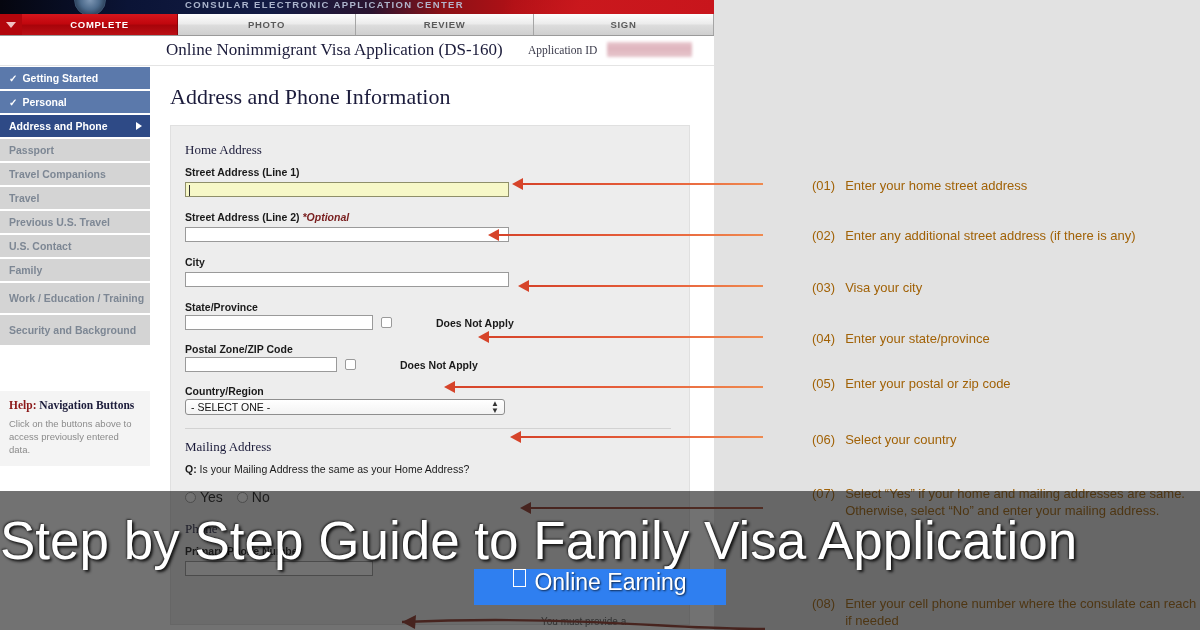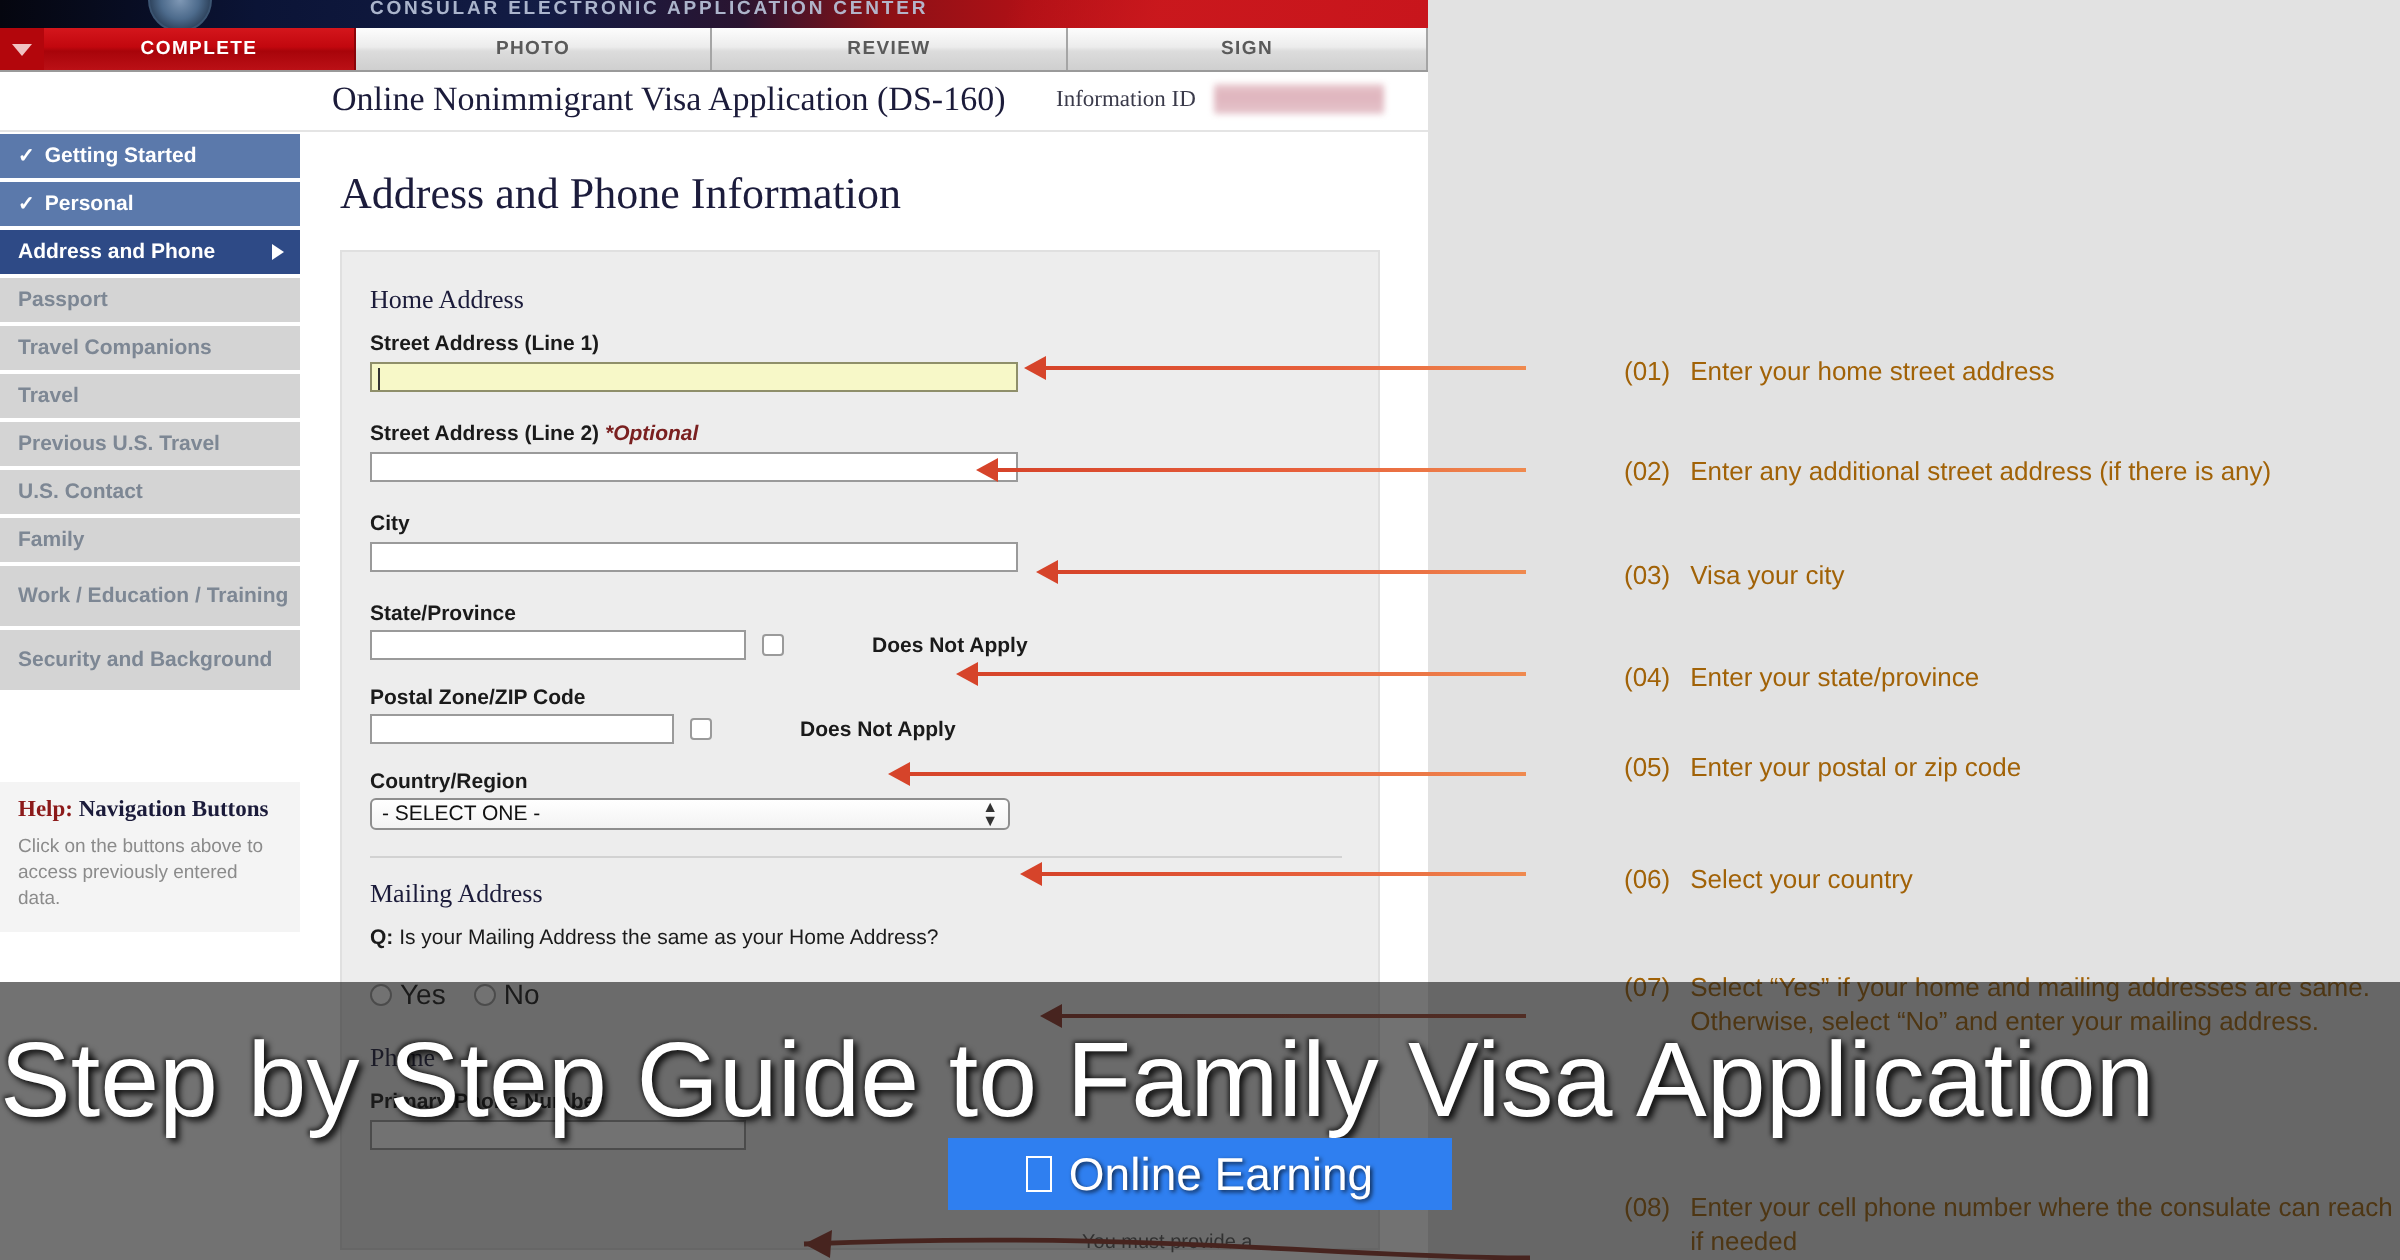--- a/index.html
+++ b/index.html
@@ -270,21 +270,21 @@
     position: absolute; left: 0; top: 510px; width: 980px;
     text-align: right;
     font-size: 53px; color: #ffffff;
     text-shadow: 2px 2px 3px rgba(0,0,0,.85), -1px -1px 2px rgba(0,0,0,.6);
     white-space: nowrap;
   }
   .overlay-badge {
     position: absolute; left: 474px; top: 569px;
     width: 252px; height: 36px;
     background: #2f7ff0;
-    display: flex; align-items: center; justify-content: center; gap: 8px;
+    display: flex; justify-content: center; gap: 8px;
     font-size: 23px; color: #ffffff;
     text-shadow: 1px 1px 2px rgba(0,0,0,.7);
   }
   .overlay-badge .glyph {
     display: inline-block;
     width: 13px; height: 18px;
     border: 1.6px solid #ffffff;
   }
 </style>
 </head>
@@ -307,21 +307,21 @@
         <span class="caret"></span>
       </div>
       <div class="tab active t-complete">COMPLETE</div>
       <div class="tab t-photo">PHOTO</div>
       <div class="tab t-review">REVIEW</div>
       <div class="tab t-sign">SIGN</div>
     </div>
 
     <div class="app-titlerow">
       <div class="app-title">Online Nonimmigrant Visa Application (DS-160)</div>
-      <div class="appid-label">Information ID</div>
+      <div class="appid-label">Application ID</div>
       <div class="appid-value"></div>
     </div>
 
     <div class="page-heading">Address and Phone Information</div>
 
     <div class="sidebar">
       <div class="side-item done">
         <span class="chk">✓</span>
         <span>Getting Started</span>
       </div>

